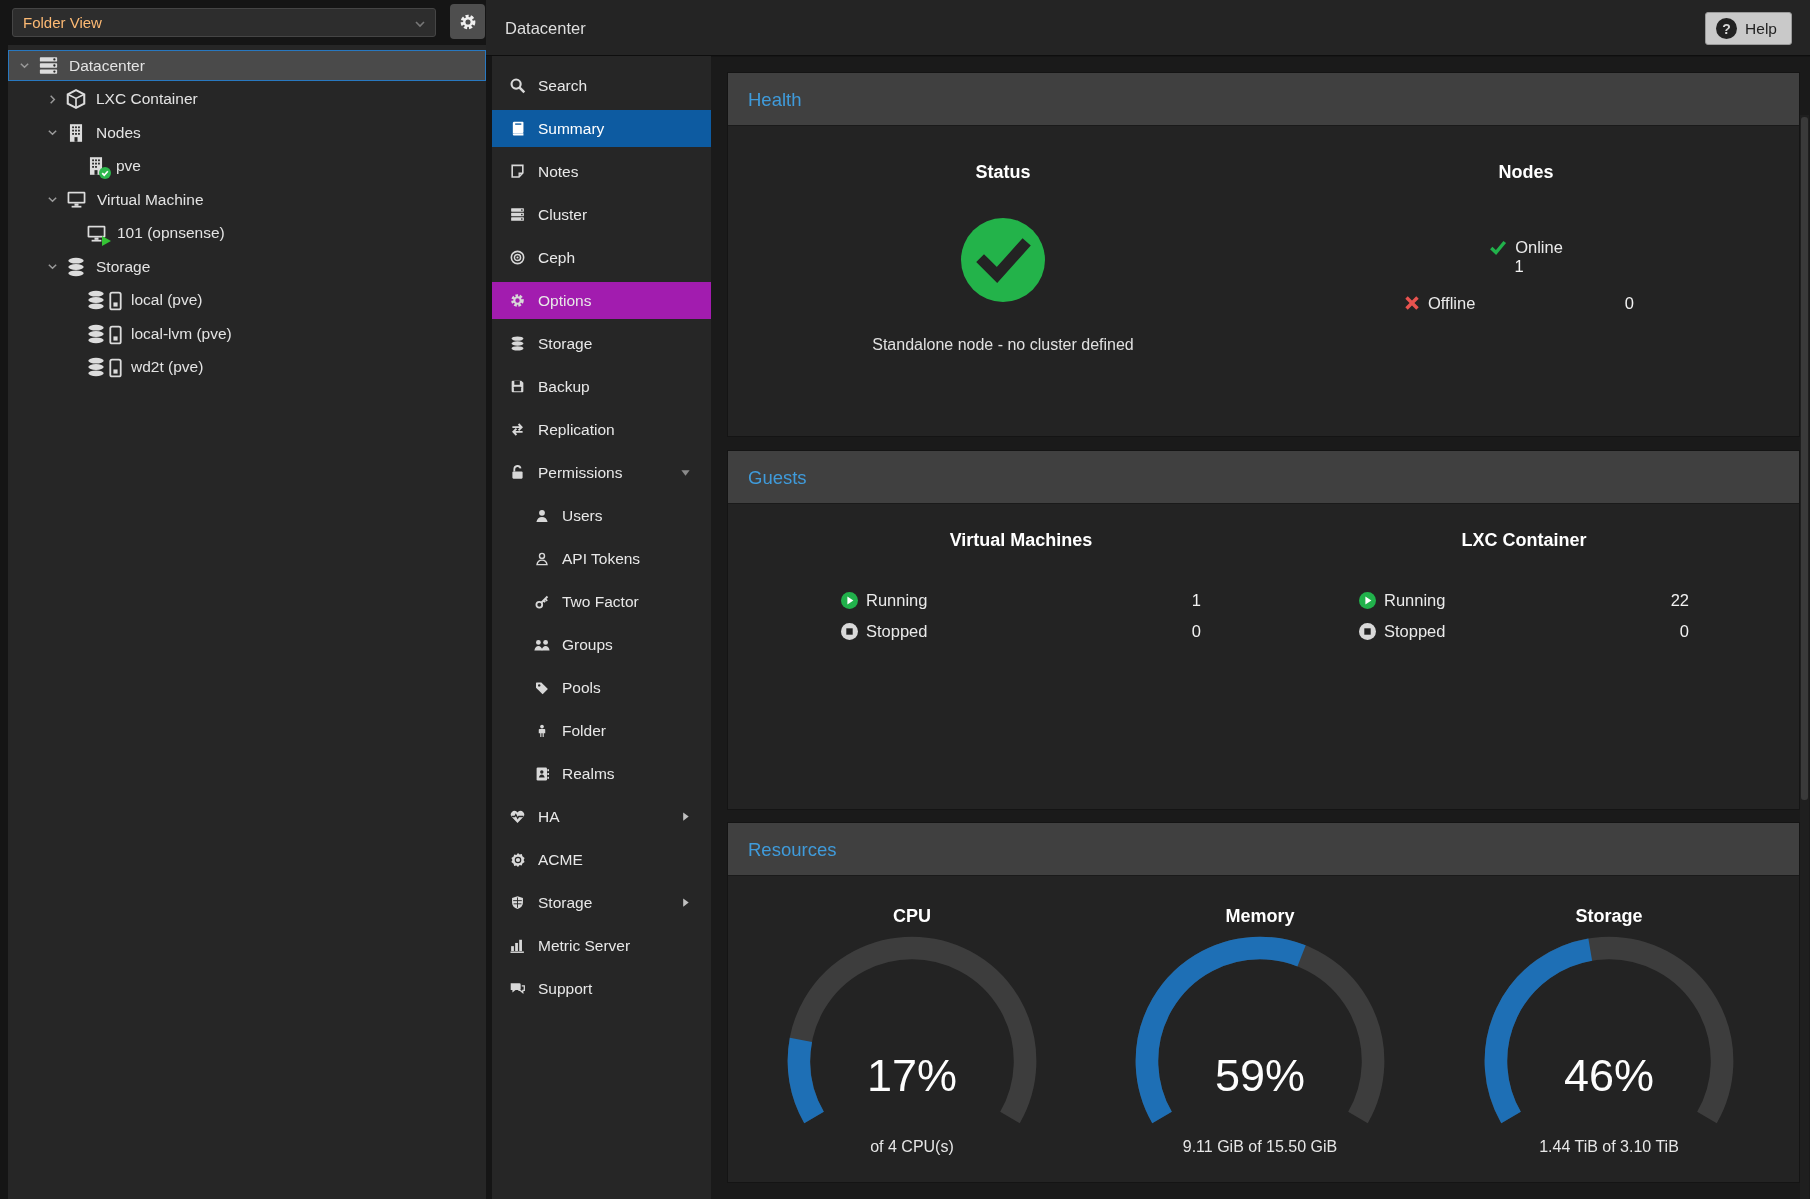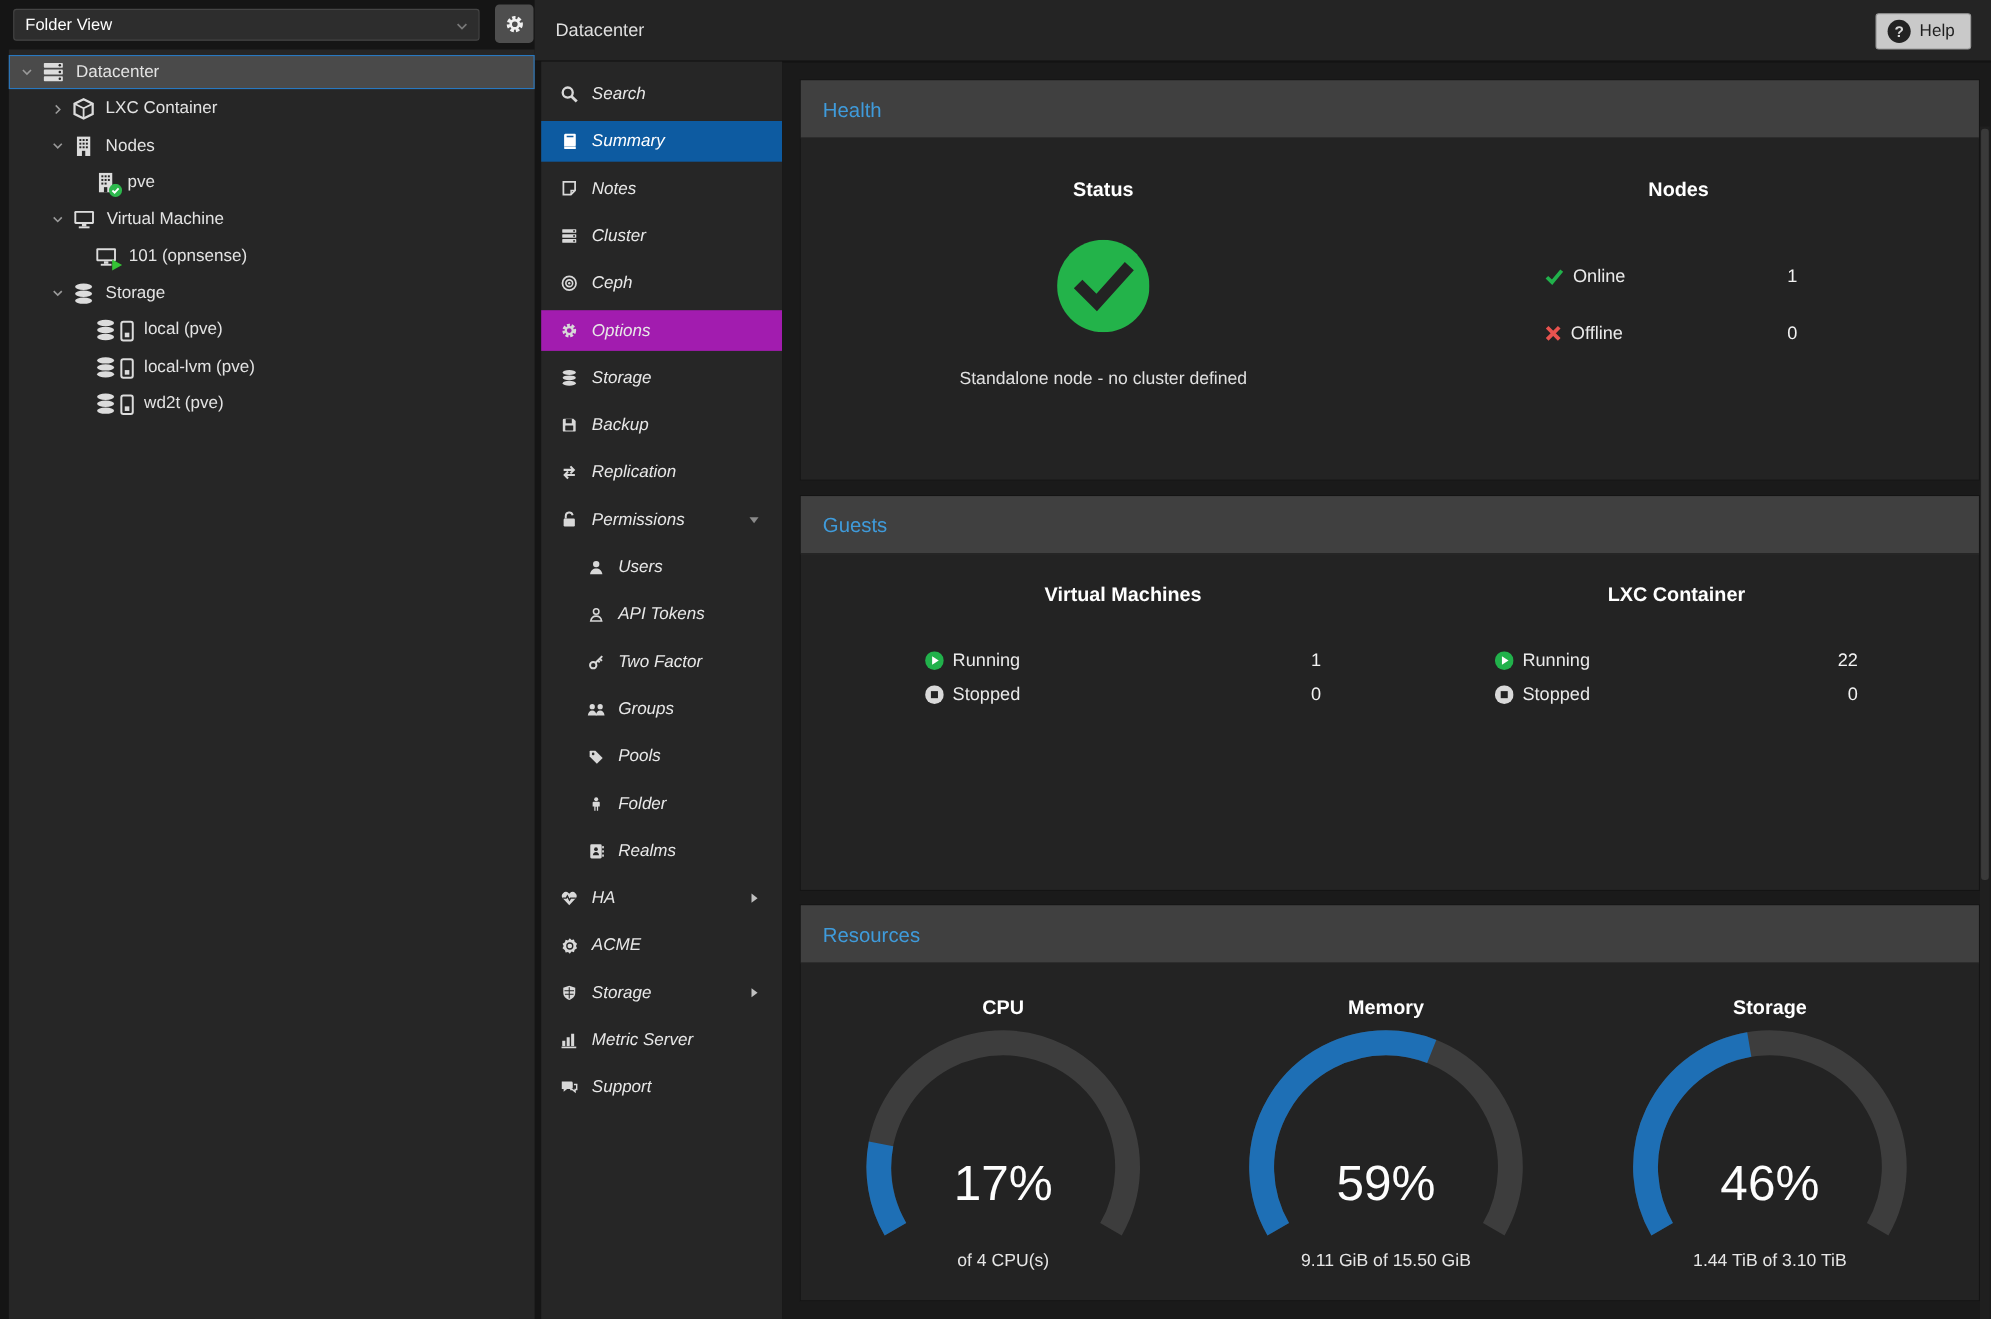--- a/index.html
+++ b/index.html
@@ -6,36 +6,36 @@
   *{box-sizing:border-box;font-family:"Liberation Sans","DejaVu Sans",sans-serif;}
   #root{position:relative;width:1810px;height:1199px;background:#151515;overflow:hidden;color:#e3e3e3;}
 
   
   #topbar{position:absolute;left:486px;top:0;width:1324px;height:56px;background:#242424;border-bottom:1px solid #0e0e0e;}
   #topbar .title{position:absolute;left:19px;top:0;line-height:56px;font-size:16.5px;color:#dfdfdf;}
   #help-btn{position:absolute;right:18px;top:12px;height:33px;padding:0 14px 0 10px;background:#c9c9c9;border:1px solid #9a9a9a;border-radius:3px;display:flex;align-items:center;gap:8px;color:#1f1f1f;font-size:15.5px;cursor:pointer;}
   #help-btn .qicon{width:21px;height:21px;border-radius:50%;background:#222;color:#d8d8d8;font-size:14px;font-weight:bold;display:flex;align-items:center;justify-content:center;}
 
   
-  #fv-select{position:absolute;left:12px;top:8px;width:424px;height:29px;background:#2d2d2d;border:1px solid #454545;border-radius:3px;color:#ffffff;font-size:15px;line-height:27px;padding-left:10px;cursor:pointer;}
+  #fv-select{position:absolute;left:12px;top:8px;width:424px;height:29px;background:#2d2d2d;border:1px solid #454545;border-radius:3px;color:#fdba74;font-size:15px;line-height:27px;padding-left:10px;cursor:pointer;}
   #fv-select svg{position:absolute;right:9px;top:9px;}
   #gear-btn{position:absolute;left:450px;top:4px;width:35px;height:35px;background:#4e4e4e;border-radius:4px;display:flex;align-items:center;justify-content:center;cursor:pointer;}
   #tree{position:absolute;left:8px;top:45px;width:478px;height:1154px;background:#262626;padding-top:5px;display:flex;flex-direction:column;row-gap:2.5px;}
   .trow{height:31px;display:flex;align-items:center;font-size:15.5px;color:#e3e3e3;border:1px solid transparent;cursor:pointer;}
   .trow .chev{width:14px;display:inline-flex;justify-content:center;margin-right:6px;}
   .trow .ticon{display:inline-flex;align-items:flex-end;margin-right:9px;position:relative;}
   .trow.lv0{padding-left:8px;}
   .trow.lv1{padding-left:36px;}
   .trow.lv2{padding-left:76px;}
   .trow.sel{background:#4a4a4a;border:1px solid #2878c0;}
   .badge{position:absolute;right:-4px;bottom:-2px;}
 
   
   #nav{position:absolute;left:492px;top:56px;width:219px;height:1143px;background:#262626;padding-top:11px;}
-  .nav-item{position:relative;height:37px;margin-bottom:6px;display:flex;align-items:center;padding-left:16px;gap:11px;font-size:15.5px;color:#e8e8e8;cursor:pointer;font-style:italic;}
+  .nav-item{position:relative;height:37px;margin-bottom:6px;display:flex;align-items:center;padding-left:16px;gap:11px;font-size:15.5px;color:#e8e8e8;cursor:pointer;}
   .nav-item.sub{padding-left:40px;}
   .nav-item.sel{background:#0d5ba1;color:#fff;}
   .nav-item.hov{background:#a21caf;}
   .nav-item .xchev{position:absolute;right:20px;top:13px;}
   .nicon{width:19px;display:inline-flex;justify-content:center;color:#d8d8d8;}
   .nav-item.sel .nicon{color:#fff;}
 
   
   #content{position:absolute;left:711px;top:57px;width:1099px;height:1142px;background:#1a1a1a;}
   .panel{position:absolute;left:16px;width:1073px;border:1px solid #141414;background:#232323;}
@@ -550,21 +550,21 @@
         <div class="col-h" style="left:80px;top:36px;width:390px;">Status</div>
         <div style="position:absolute;left:80px;top:92px;width:390px;display:flex;justify-content:center;">
           <svg width="84" height="84" viewBox="0 0 84 84">
               <circle cx="42" cy="42" r="42" fill="#23b34a"></circle>
               <path d="M23 44l13 13 26-29" fill="none" stroke="#232323" stroke-width="11" stroke-linecap="square"></path>
             </svg>
         </div>
         <div style="position:absolute;left:80px;top:210px;width:390px;text-align:center;font-size:16px;color:#e0e0e0;">Standalone node - no cluster defined</div>
 
         <div class="col-h" style="left:676px;top:36px;width:244px;">Nodes</div>
-        <div class="stat-row" style="left:676px;top:112px;width:244px;height:26px;">
+        <div class="stat-row" style="left:676px;top:112px;width:244px;height:26px;flex-direction:column;">
           <span class="stat-left">
             <svg width="18" height="17" viewBox="0 0 16 15">
                 <path d="M2 8l4.2 4L14 2.6" fill="none" stroke="#21b14b" stroke-width="3"></path>
               </svg>
             <span>Online</span>
           </span>
           <span class="stat-val" style="padding-right:14px;">1</span>
         </div>
         <div class="stat-row" style="left:676px;top:164px;width:244px;height:26px;">
           <span class="stat-left">

